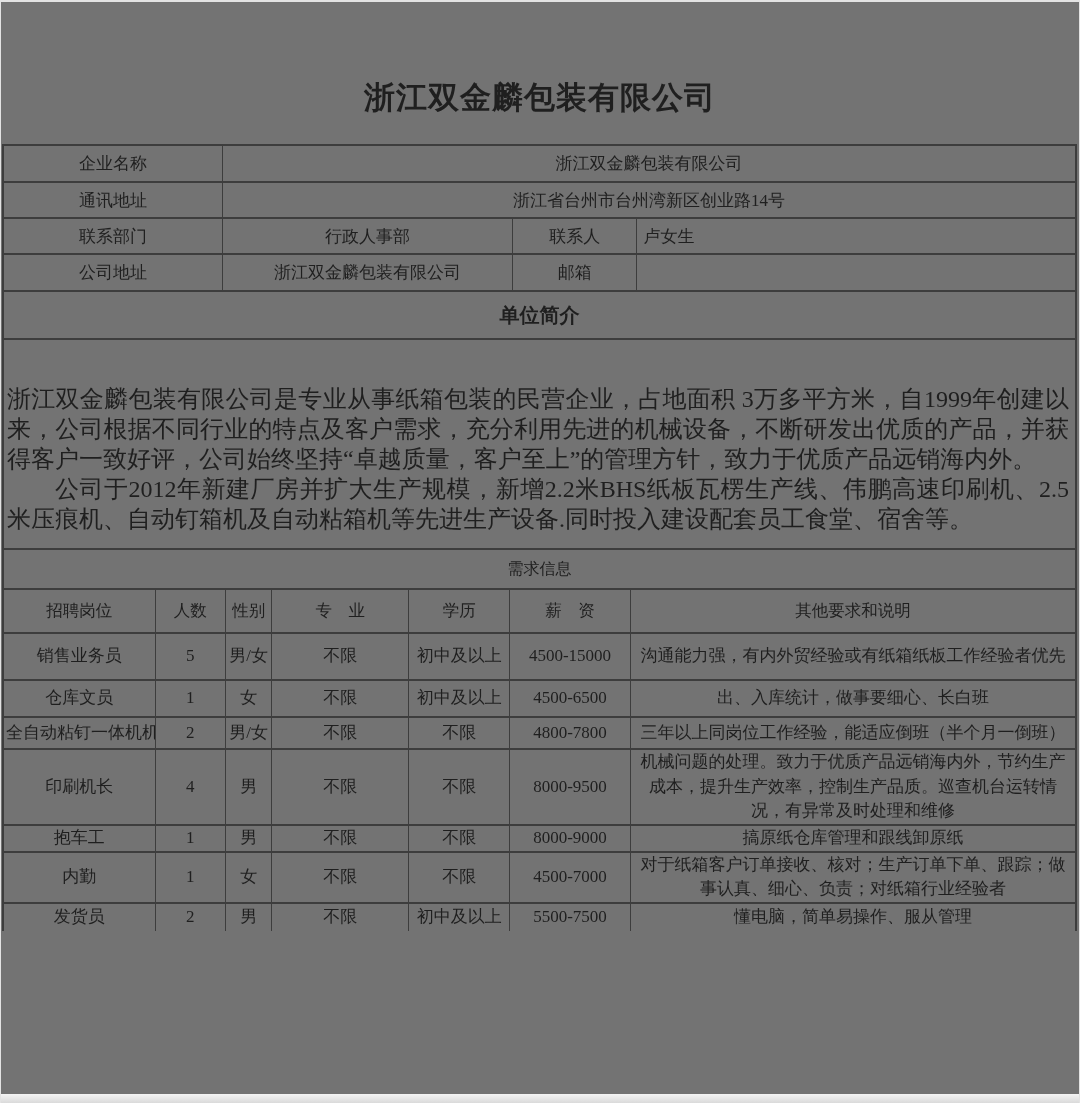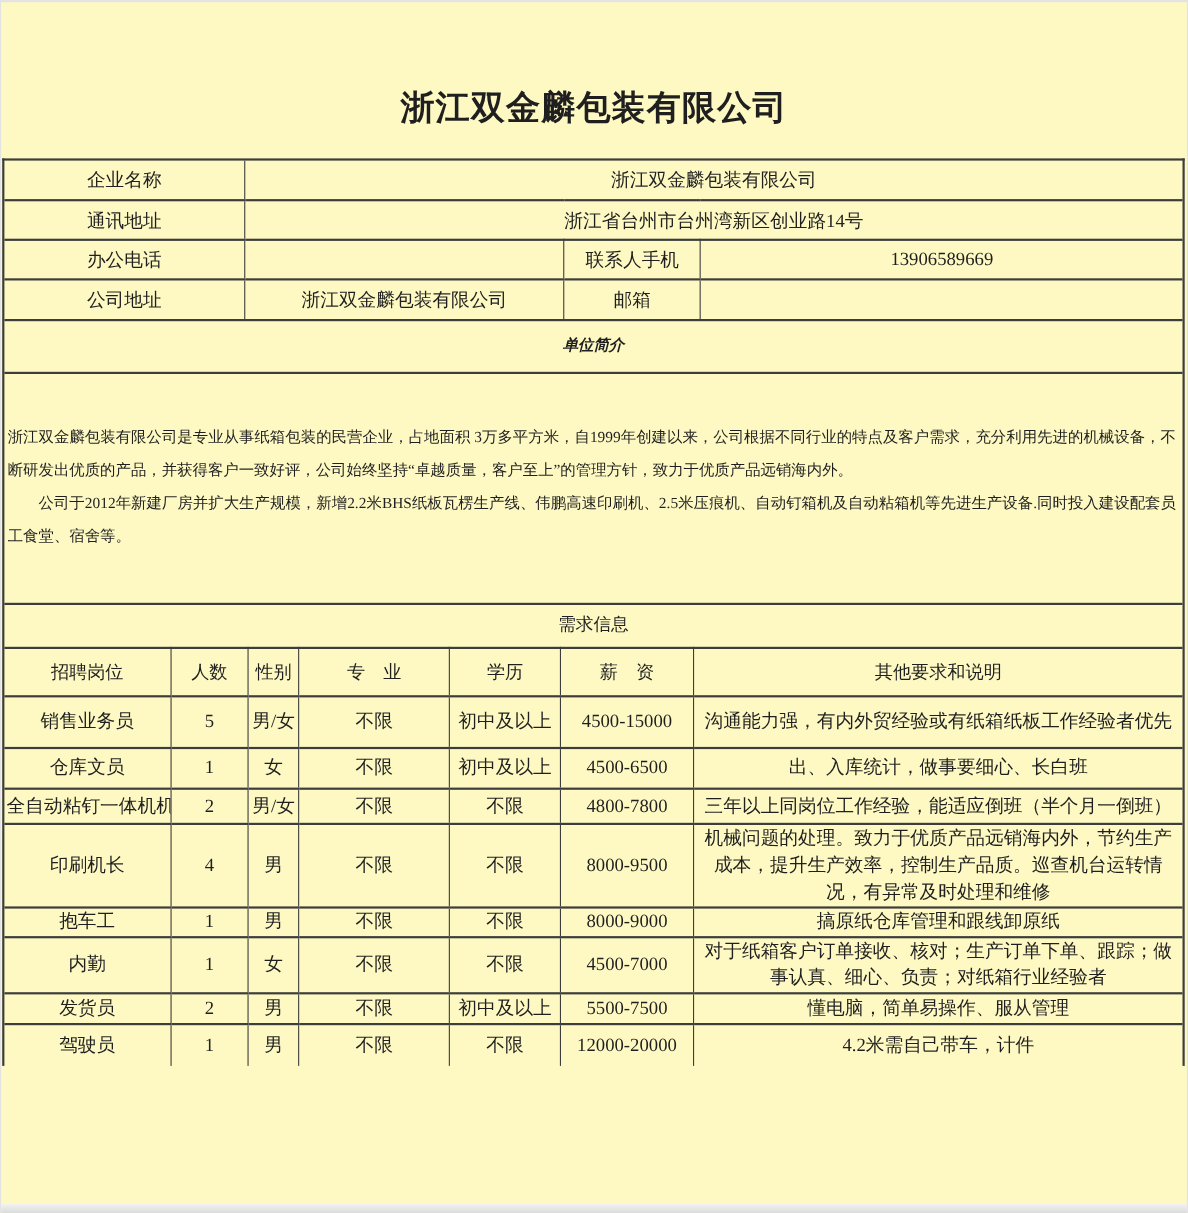--- a/index.html
+++ b/index.html
@@ -1,19 +1,19 @@
 <!DOCTYPE html>
 <html><head>
 <meta charset="utf-8">
 <style>
   html,body{margin:0;padding:0;background:#dcdcdc;}
   .page{
     position:relative;
     width:1080px;height:1103px;
-    background:#fef9c3;
+    background:#737373;
     box-sizing:border-box;
     border-top:2px solid #e3e3e3;
     border-left:1px solid #e3e3e3;
     border-right:1px solid #e3e3e3;
     font-family:"Liberation Serif","DejaVu Serif",serif;
     color:#1f1f1f;
     overflow:hidden;
   }
   .doc-title{
     margin-top:72px;
@@ -45,28 +45,28 @@
   table tr:first-child td{border-top:none;}
   table tr:last-child td{border-bottom:none;}
   table td:first-child{border-left:none;}
   table td:last-child{border-right:none;}
   .info-table td{height:36px;}
   .info-table .val-left{text-align:left;padding-left:6px;}
   .section-bar{
     border-top:2px solid #3d3d3d;
     text-align:center;
   }
-  .section-bar.intro-title{height:46px;line-height:46px;font-size:14px;font-weight:bold;font-style:italic;}
+  .section-bar.intro-title{height:46px;line-height:46px;font-size:20px;font-weight:bold;}
   .section-bar.demand-title{height:38px;line-height:38px;font-size:16px;}
   .intro-block{
     border-top:2px solid #3d3d3d;
     height:210px;
     box-sizing:border-box;
     padding:44px 6px 0 3px;
-    font-size:14px;
+    font-size:24px;
     line-height:30px;
     text-align:justify;
   }
   .intro-block p{margin:0;}
   .intro-block p.indent{text-indent:2em;}
   .demand-table{border-top:2px solid #3d3d3d;border-radius:28px;}
   .demand-table td{line-height:1.45;}
   .demand-table .hdr td{font-size:16.5px;}
   .nowrap-clip{white-space:nowrap;}
   .footer-bar{
@@ -102,24 +102,24 @@
       <tbody>
           <tr>
         <td>企业名称</td>
         <td colspan="3">浙江双金麟包装有限公司</td>
       </tr>
       <tr>
         <td>通讯地址</td>
         <td colspan="3">浙江省台州市台州湾新区创业路14号</td>
       </tr>
       <tr>
-        <td>办公电话</td>
-        <td></td>
-        <td>联系人手机</td>
-        <td>13906589669</td>
+        <td>联系部门</td>
+        <td>行政人事部</td>
+        <td>联系人</td>
+        <td class="val-left">卢女生</td>
       </tr>
       <tr>
         <td>公司地址</td>
         <td>浙江双金麟包装有限公司</td>
         <td>邮箱</td>
         <td></td>
       </tr>
     </tbody>
       </table>
 
@@ -207,29 +207,20 @@
       </tr>
       <tr style="height:28px">
         <td class="nowrap-clip">发货员</td>
         <td>2</td>
         <td>男</td>
         <td>不限</td>
         <td>初中及以上</td>
         <td>5500-7500</td>
         <td>懂电脑，简单易操作、服从管理</td>
       </tr>
-      <tr style="height:38px">
-        <td class="nowrap-clip">驾驶员</td>
-        <td>1</td>
-        <td>男</td>
-        <td>不限</td>
-        <td>不限</td>
-        <td>12000-20000</td>
-        <td>4.2米需自己带车，计件</td>
-      </tr>
     </tbody>
       </table>
 
 
   </div>
 
   <div class="page-bottom-strip"></div>
 </div>
 
 </body></html>

